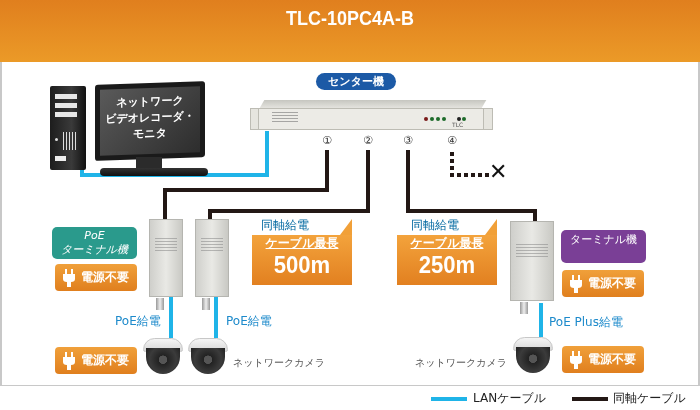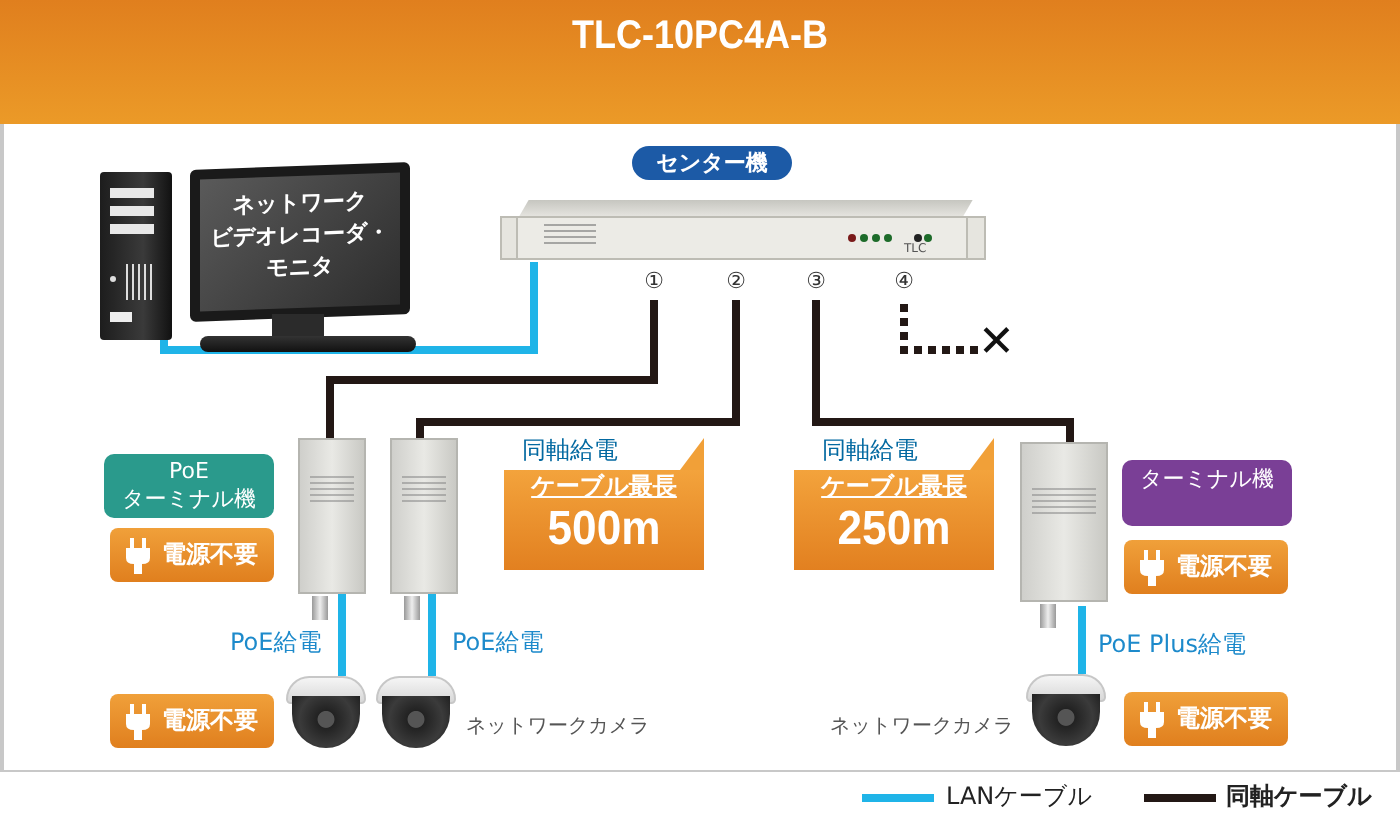--- a/index.html
+++ b/index.html
@@ -63,21 +63,21 @@
 
   
   .term { position: absolute; background: linear-gradient(90deg, #cfcfcb, #e9e9e5 50%, #c9c9c4);
     border: 1px solid #b5b5b0; }
   .term .lbl { position: absolute; left: 5px; top: 18px; right: 5px; height: 14px;
     background: repeating-linear-gradient(#888 0 1px, transparent 1px 3px); opacity: .55; }
   .term .bnc { position: absolute; width: 8px; height: 12px; background: linear-gradient(90deg,#999,#eee,#999); }
 
   
   .badge-poe { position: absolute; left: 52px; top: 227px; width: 85px; height: 32px;
-    background: #2a9a8c; color: #fff; border-radius: 5px; text-align: center; font-size: 11px; line-height: 14px; padding-top: 2px; }
+    background: #2a9a8c; color: #fff; border-radius: 5px; text-align: center; font-size: 11px; line-height: 14px; padding-top: 2px; font-style: italic; }
   .badge-plus { position: absolute; left: 561px; top: 230px; width: 85px; height: 33px;
     background: #7a3f96; color: #fff; border-radius: 5px; text-align: center; font-size: 11px; line-height: 14px; padding-top: 3px; }
   .badge-power { position: absolute; width: 82px; height: 27px; color: #fff;
     background: linear-gradient(#f0a03a, #e07f1e); border-radius: 4px; font-size: 12px; font-weight: bold;
     line-height: 27px; padding-left: 26px; }
   .badge-power .plug { position: absolute; left: 7px; top: 5px; width: 14px; height: 18px; }
 
   
   .callout { position: absolute; width: 100px; height: 50px;
     background: linear-gradient(#f3a33c, #e28020); color: #fff; text-align: center; }
@@ -254,14 +254,14 @@
       <rect x="9" y="0" width="2" height="5" fill="#fff"></rect>
       <path d="M1 5 H13 V10 Q13 13 9 13 V18 H5 V13 Q1 13 1 10Z" fill="#fff"></path>
     </svg>
   <span>電源不要</span>
 </div>
 
 <div class="legend" style="left:0;width:700px;">
   <div class="sw" style="left:431px;background:#1fb4e8;"></div>
   <span style="position:absolute;left:473px;top:0;">LANケーブル</span>
   <div class="sw" style="left:572px;background:#231815;"></div>
-  <span style="position:absolute;left:613px;top:0;font-weight:bold;">同軸ケーブル</span>
+  <span style="position:absolute;left:613px;top:0;">同軸ケーブル</span>
 </div>
 
 </body></html>

